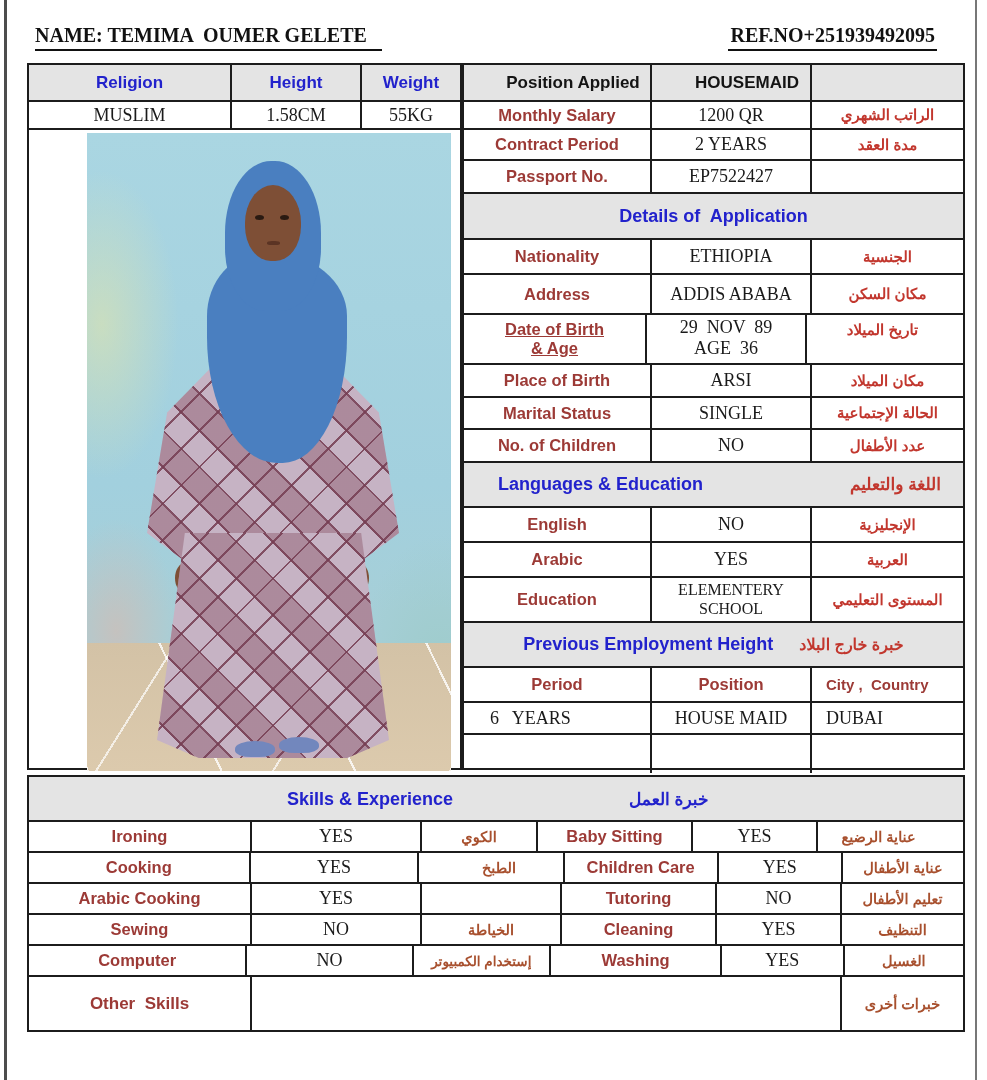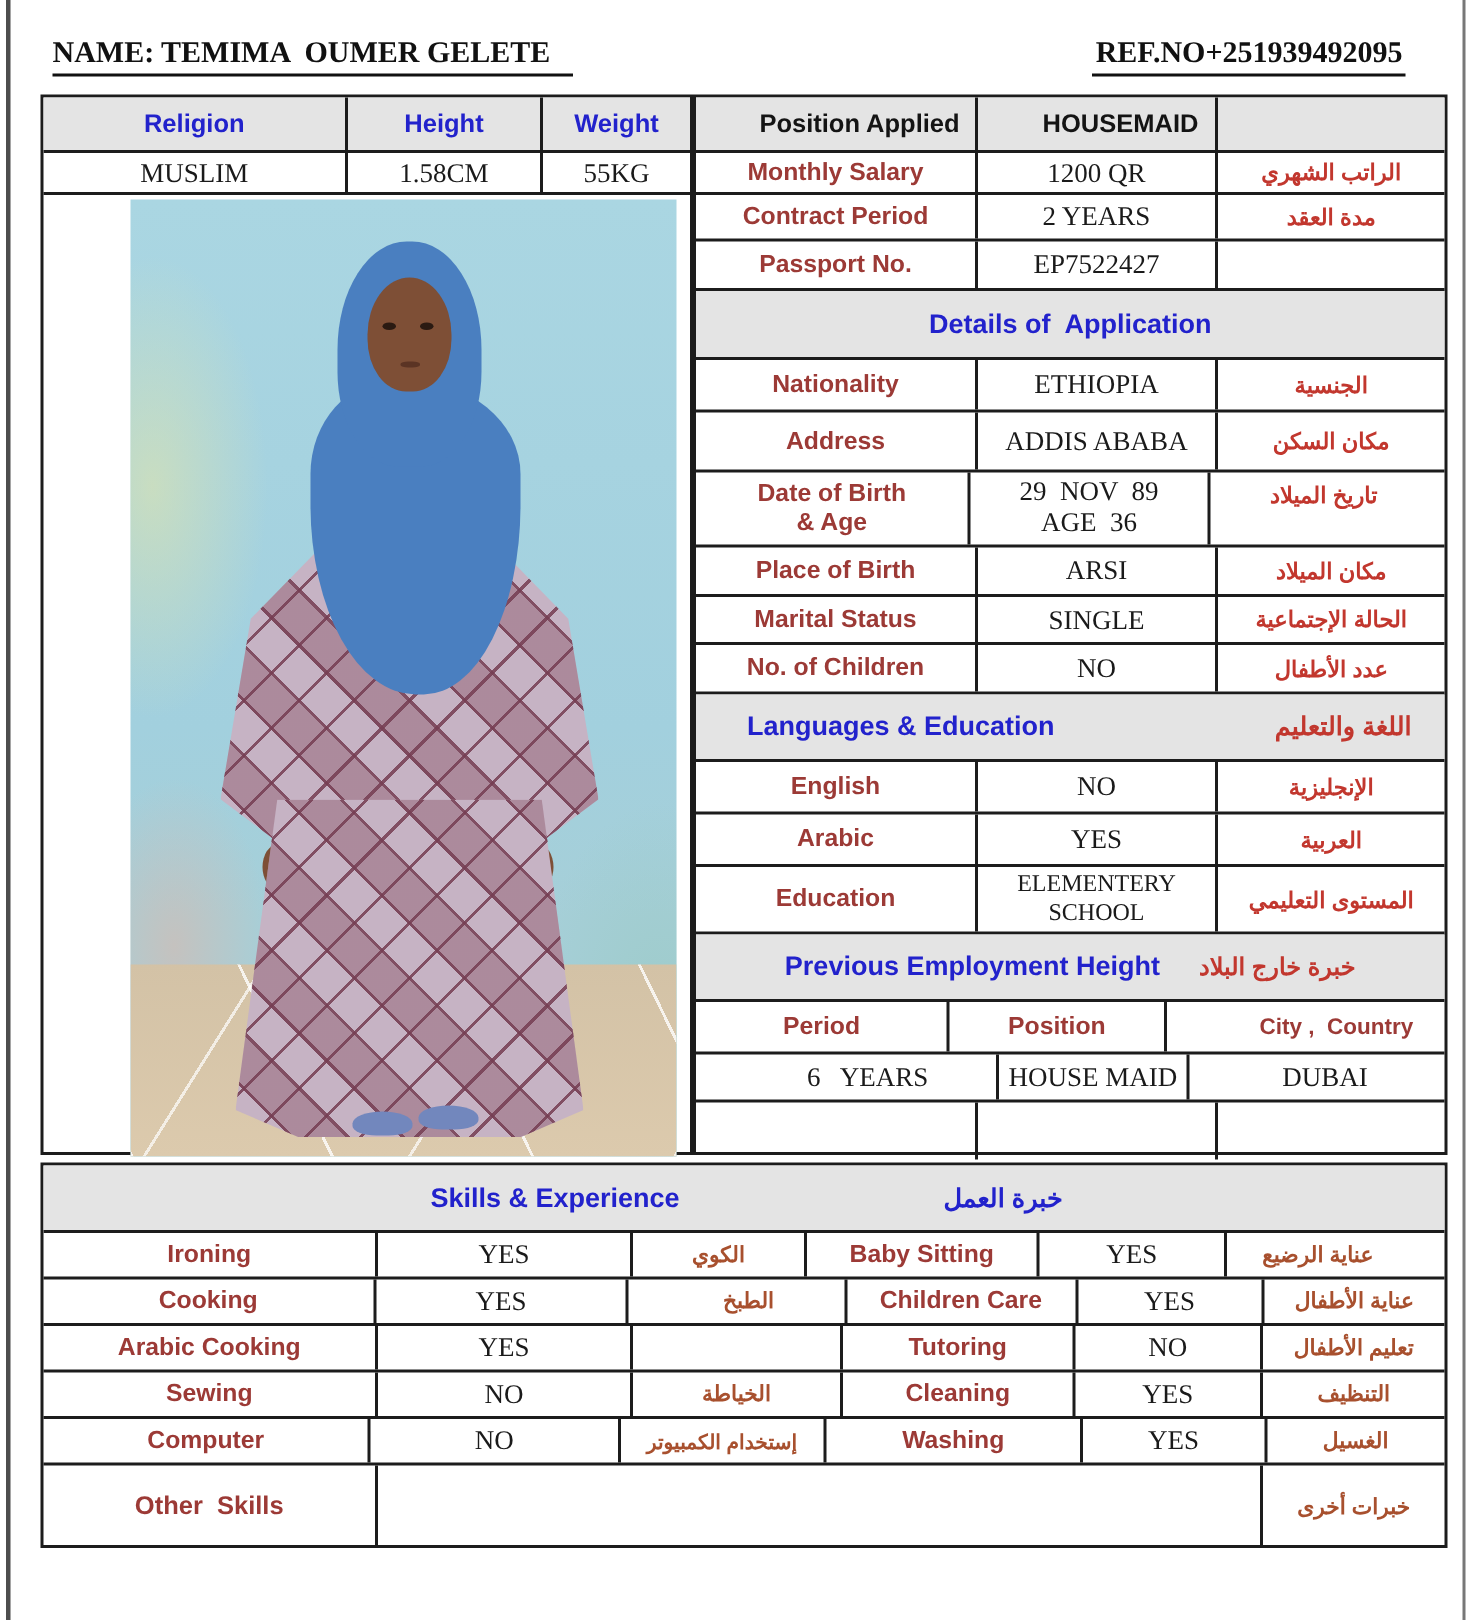--- a/index.html
+++ b/index.html
@@ -59,21 +59,21 @@
      clip-path:polygon(33% 0,67% 0,92% 30%,100% 86%,84% 100%,16% 100%,0 86%,8% 30%);}
   #skirt{left:70px;top:400px;width:232px;height:225px;
      clip-path:polygon(12% 0,88% 0,100% 92%,82% 100%,18% 100%,0 92%);}
   .hand{width:20px;height:30px;background:#7e4f36;border-radius:50%;top:430px;}
   .foot{width:40px;height:16px;background:#7287bd;border-radius:50% 50% 40% 40%;top:608px;}
   
   #skills-hdr{position:relative;}
   #skills-title{position:absolute;left:258px;top:50%;transform:translateY(-50%);}
   #skills-ar{position:absolute;left:600px;top:50%;transform:translateY(-50%);
      color:#2222cc;font-weight:bold;font-size:17px;direction:rtl;}
-  .padL{justify-content:flex-start;text-align:right;padding-left:14px;margin-left:48px;}
+  .padL{justify-content:flex-start;text-align:right;padding-left:14px;}
 </style>
 </head>
 <body>
 
 <div id="page">
 
   <div class="scan-edge" style="left:4px;width:3px;background:#4d4d4d;"></div>
   <div class="scan-edge" style="left:975px;width:2px;background:#777;"></div>
 
   <div id="name-hdr">NAME: TEMIMA  OUMER GELETE </div>
@@ -139,21 +139,21 @@
       <div class="c lblred" style="width:188px;">Nationality</div>
       <div class="c serifv" style="width:160px;">ETHIOPIA</div>
       <div class="c arred" style="width:151px;">الجنسية</div>
     </div>
     <div class="r" style="height:40px;">
       <div class="c lblred" style="width:188px;">Address</div>
       <div class="c serifv" style="width:160px;">ADDIS ABABA</div>
       <div class="c arred" style="width:151px;">مكان السكن</div>
     </div>
     <div class="r" style="height:50px;">
-      <div class="c lblred" style="width:183px;">Date of Birth
+      <div class="c lblred" style="width:183px;text-decoration:underline;">Date of Birth
 &amp; Age</div>
       <div class="c serifv" style="width:160px;align-items:flex-start;padding-top:2px;">29  NOV  89
 AGE  36</div>
       <div class="c arred" style="width:151px;align-items:flex-start;padding-top:6px;">تاريخ الميلاد</div>
     </div>
     <div class="r" style="height:33px;">
       <div class="c lblred" style="width:188px;">Place of Birth</div>
       <div class="c serifv" style="width:160px;">ARSI</div>
       <div class="c arred" style="width:151px;">مكان الميلاد</div>
     </div>

